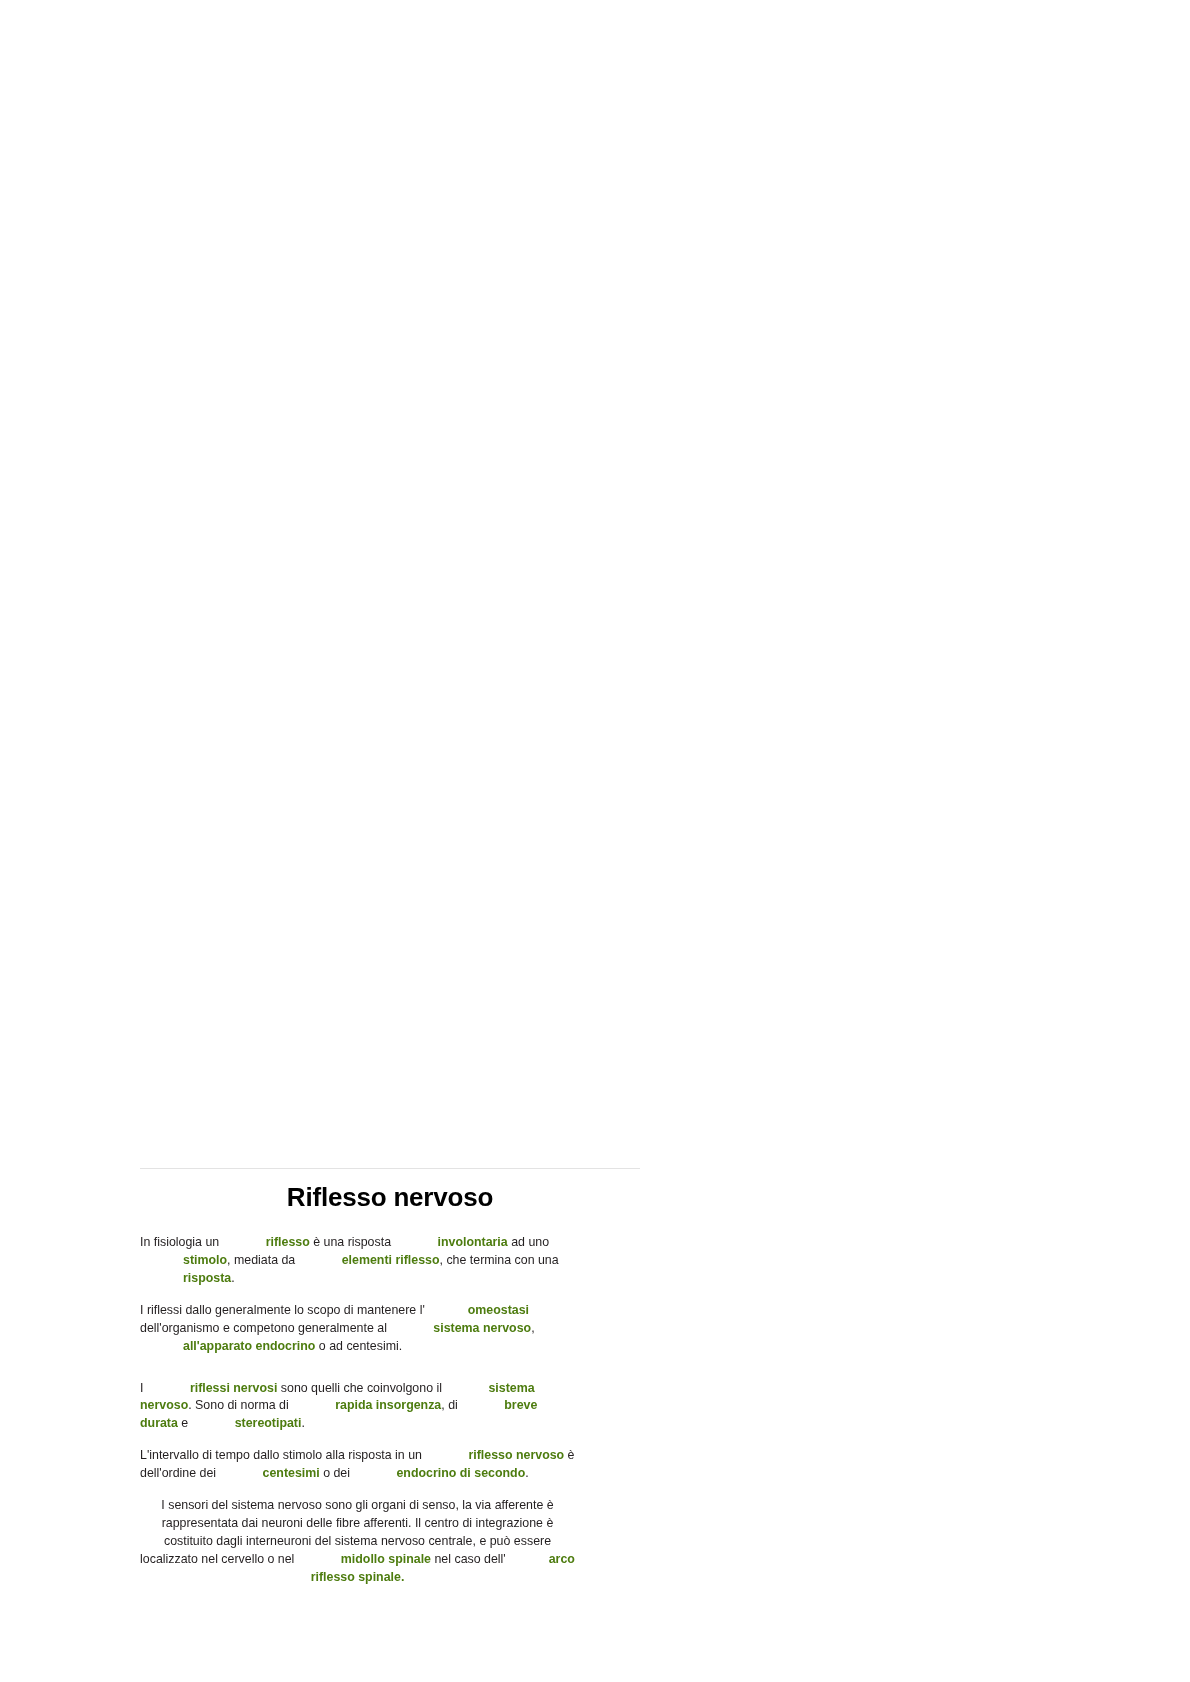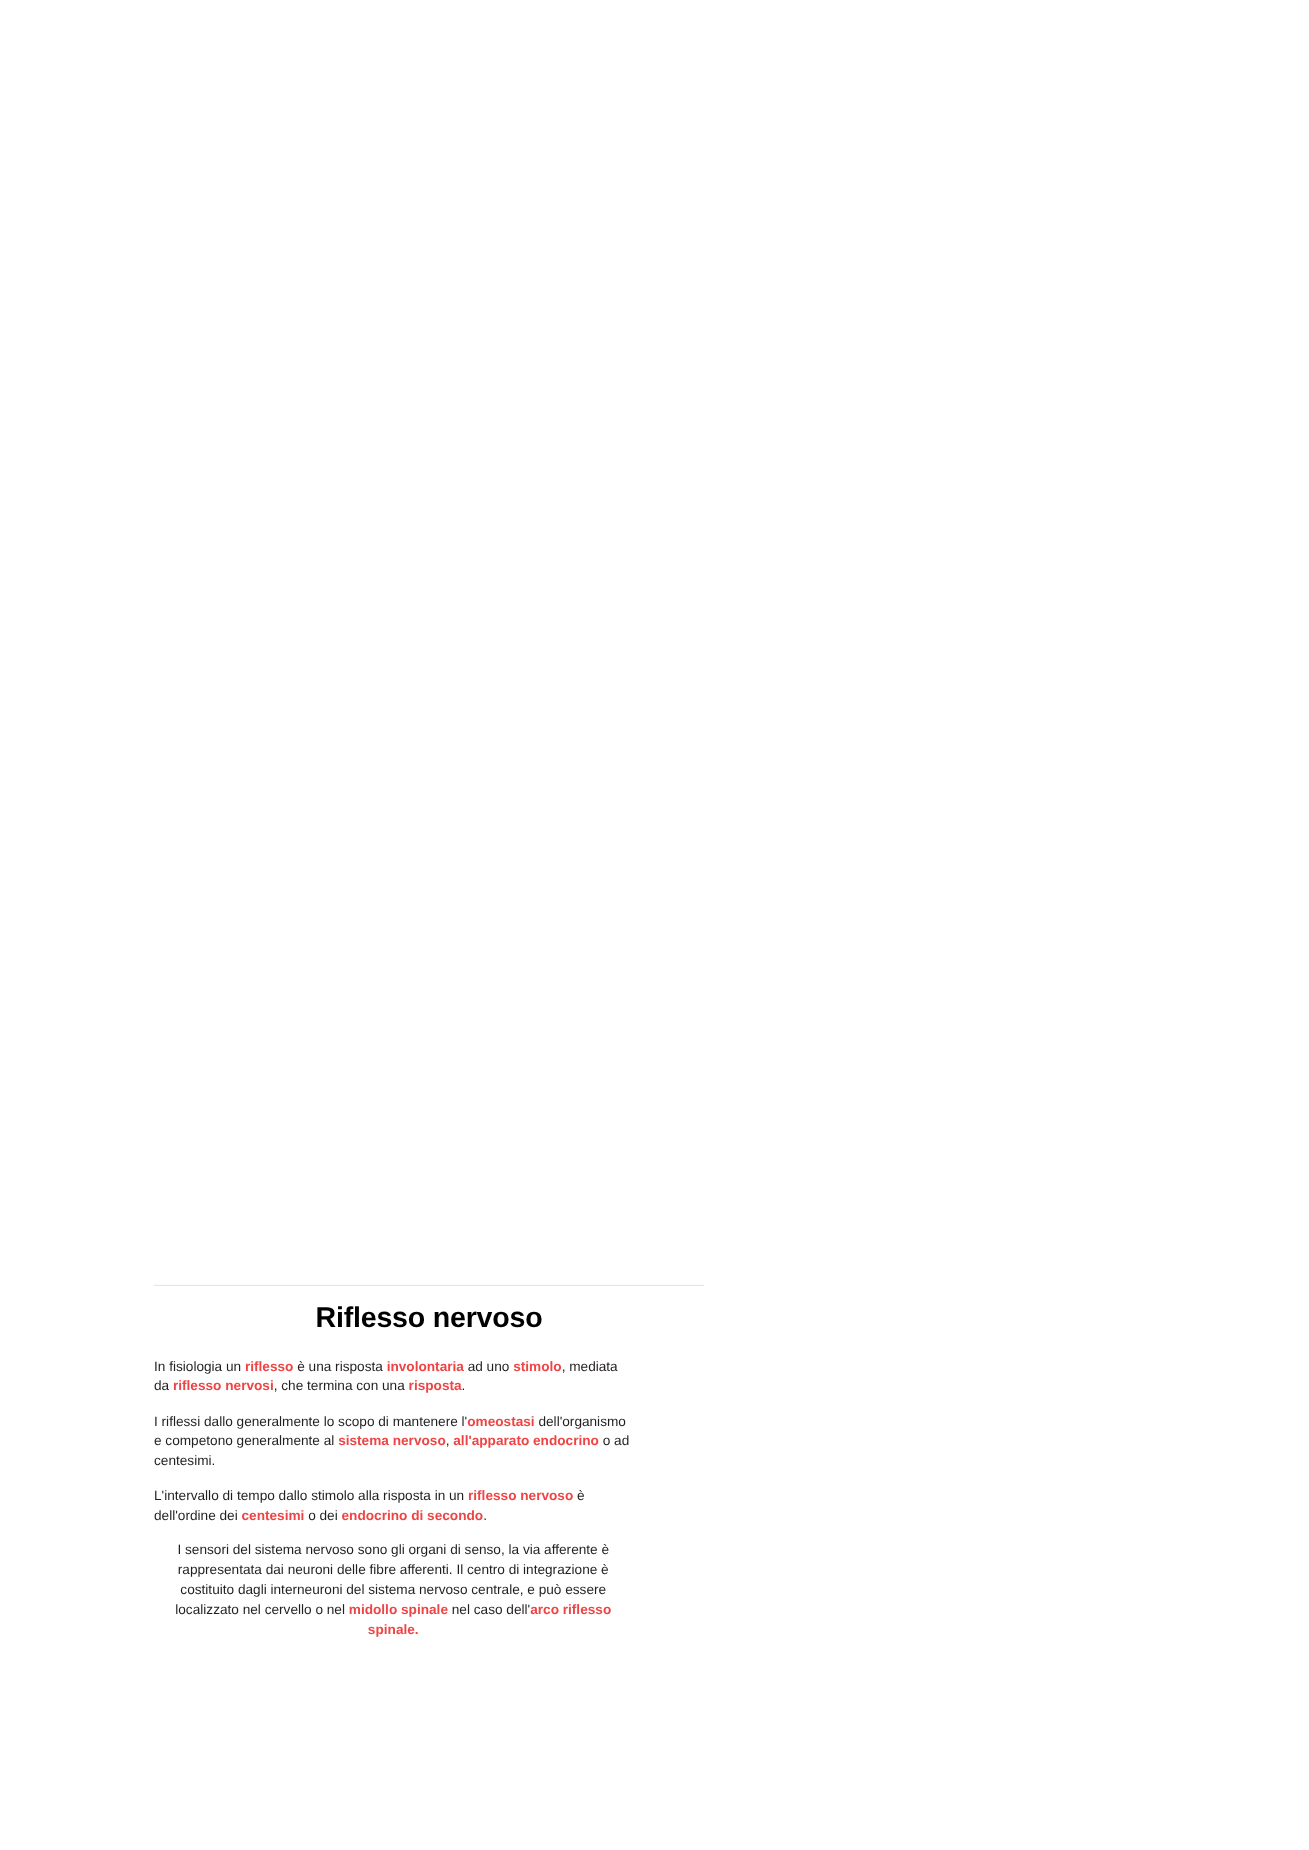--- a/index.html
+++ b/index.html
@@ -54,30 +54,32 @@
   }
   .para.spaced {
     margin-top: 24px;
   }
   .para:last-child {
     margin-bottom: 0;
     text-align: center;
   }
   b {
     font-weight: bold;
-    color: #ef4444;
+    color: #4d7c0f;
+    margin-left: 43px;
   }
 </style>
 </head>
 <body>
 
 <div class="page">
   <div class="content-block">
     <div class="top-rule"></div>
     <h1 class="doc-title">Riflesso nervoso</h1>
     <div>
-        <p class="para"><span>In fisiologia un </span><b>riflesso</b><span> è una risposta </span><b>involontaria</b><span> ad uno </span><b>stimolo</b><span>, mediata da </span><b>riflesso nervosi</b><span>, che termina con una </span><b>risposta</b><span>.</span></p>
+        <p class="para"><span>In fisiologia un </span><b>riflesso</b><span> è una risposta </span><b>involontaria</b><span> ad uno </span><b>stimolo</b><span>, mediata da </span><b>elementi riflesso</b><span>, che termina con una </span><b>risposta</b><span>.</span></p>
         <p class="para"><span>I riflessi dallo generalmente lo scopo di mantenere l'</span><b>omeostasi</b><span> dell'organismo e competono generalmente al </span><b>sistema nervoso</b><span>, </span><b>all'apparato endocrino</b><span> o ad centesimi.</span></p>
+        <p class="para spaced"><span>I </span><b>riflessi nervosi</b><span> sono quelli che coinvolgono il </span><b>sistema nervoso</b><span>. Sono di norma di </span><b>rapida insorgenza</b><span>, di </span><b>breve durata</b><span> e </span><b>stereotipati</b><span>.</span></p>
         <p class="para"><span>L'intervallo di tempo dallo stimolo alla risposta in un </span><b>riflesso nervoso</b><span> è dell'ordine dei </span><b>centesimi</b><span> o dei </span><b>endocrino di secondo</b><span>.</span></p>
         <p class="para"><span>I sensori del sistema nervoso sono gli organi di senso, la via afferente è rappresentata dai neuroni delle fibre afferenti. Il centro di integrazione è costituito dagli interneuroni del sistema nervoso centrale, e può essere localizzato nel cervello o nel </span><b>midollo spinale</b><span> nel caso dell'</span><b>arco riflesso spinale.</b></p>
       </div>
   </div>
 </div>
 
 </body></html>

